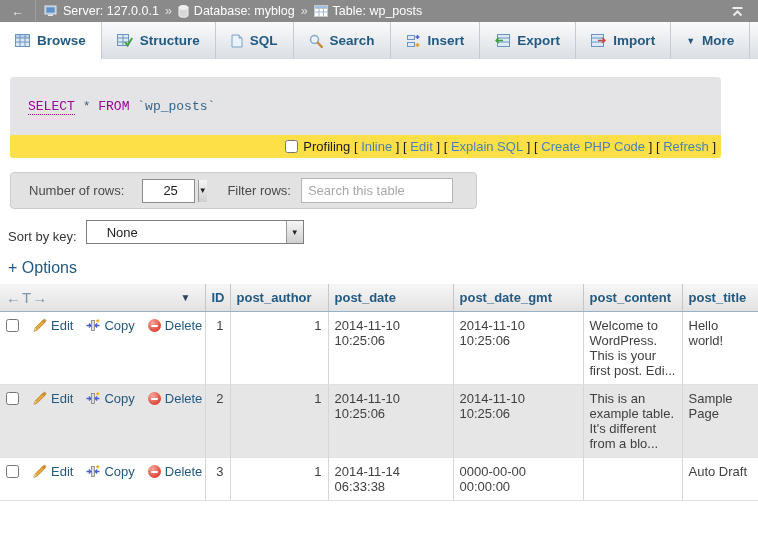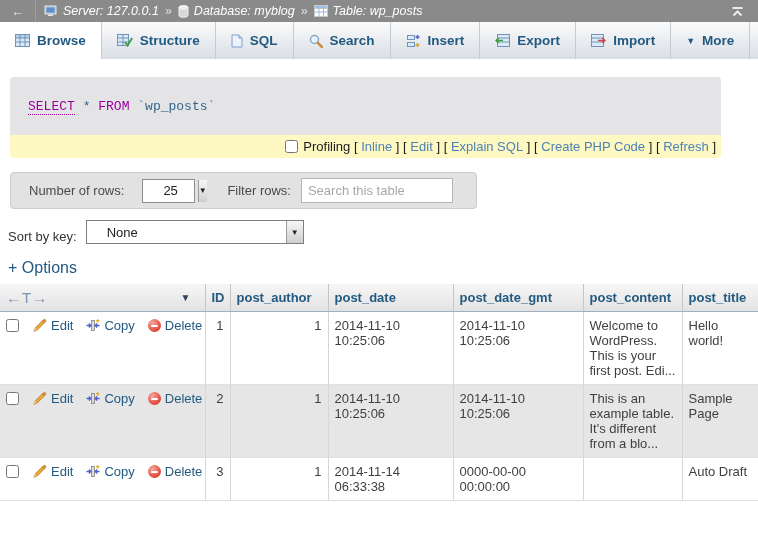--- a/index.html
+++ b/index.html
@@ -5,21 +5,21 @@
   * { margin:0; padding:0; box-sizing:border-box; }
   html,body { background:#fff; }
   body { font-family:"Liberation Sans", sans-serif; width:758px; height:542px; overflow:hidden; }
   .page { width:758px; height:542px; overflow:hidden; background:#fff; }
 
   
   .topbar { height:22px; background:#8a8a8a; display:flex; align-items:center; color:#fff; font-size:12.5px; }
   .backbtn { width:36px; height:22px; display:flex; align-items:center; justify-content:center;
              border-right:1px solid #9e9e9e; color:#ededed; cursor:pointer; font-size:13px; }
   .crumbs { display:flex; align-items:center; gap:6px; padding-left:8px; }
-  .crumb { display:flex; align-items:center; gap:5px;font-style:italic; }
+  .crumb { display:flex; align-items:center; gap:5px; }
   .crumb a { color:#fff; text-decoration:none; }
   .crumb-sep { color:#e0e0e0; }
   .collapse { margin-left:auto; margin-right:14px; cursor:pointer; display:flex; align-items:center; }
 
   
   .tabbar { height:37px; background:linear-gradient(#fbfbfb, #d9dee5); display:flex; align-items:stretch; }
   .tab { display:flex; align-items:center; gap:7px; padding:0 15px; font-size:13.5px; font-weight:bold;
          color:#235a81; border-right:1px solid #c3cbd5; cursor:pointer; white-space:nowrap; }
   .tab.active { background:#fff; }
   .tab .caret { font-size:9px; color:#235a81; }
@@ -27,21 +27,21 @@
   
   .msg { margin:13px 0 0 10px; width:710px; height:40px; background:#e9f9b3; border:1px solid #a9c95d;
          border-radius:5px; display:flex; align-items:center; gap:9px; padding-left:16px; font-size:13px; color:#222; }
 
   
   .querybox { margin:18px 0 0 10px; width:711px; height:58px; background:#e4e4e6; border-radius:4px 4px 0 0;
               font-family:"Liberation Mono","DejaVu Sans Mono",monospace; font-size:13px; padding:22px 0 0 18px; }
   .sql-kw { color:#990099; }
   .sql-kw.doc { border-bottom:1px dotted #990099; }
   .sql-id { color:#36648b; }
-  .profiling { margin-left:10px; width:711px; height:23px; background:#fef9c3; border-radius:0 0 3px 3px;
+  .profiling { margin-left:10px; width:711px; height:23px; background:#fde047; border-radius:0 0 3px 3px;
                display:flex; justify-content:flex-end; align-items:center; font-size:13px; color:#1c1c1c;
                padding-right:5px; white-space:pre; }
   .profiling input { margin-right:5px; }
   .profiling a { color:#4e82b4; text-decoration:none; }
   .bracket { color:#1c1c1c; }
 
   
   .rowsbar { margin:14px 0 0 10px; width:467px; height:37px; background:#e2e2e2; border:1px solid #cccccc;
              border-radius:4px; display:flex; align-items:center; font-size:13px; color:#4a4a4a; padding-left:18px; }
   .sel { display:inline-flex; align-items:stretch; background:#fff; border:1px solid #8c8c8c; height:24px; cursor:pointer; }

